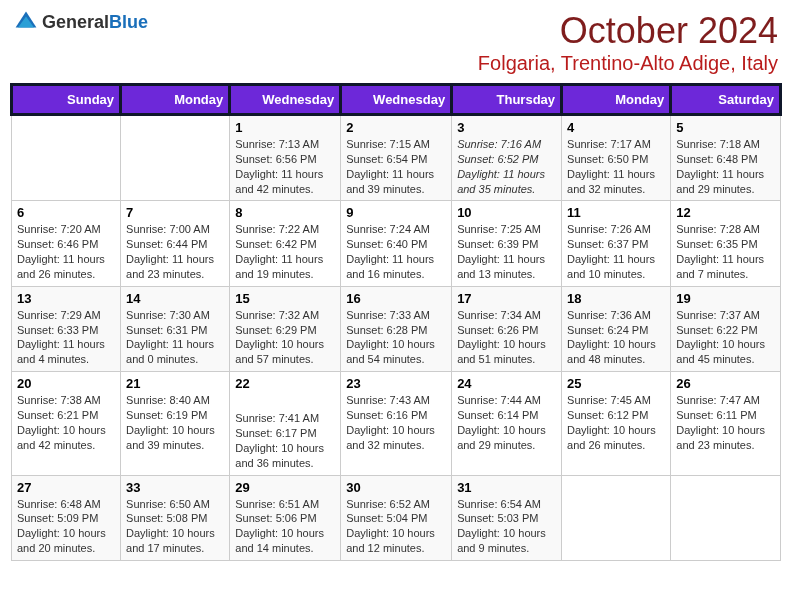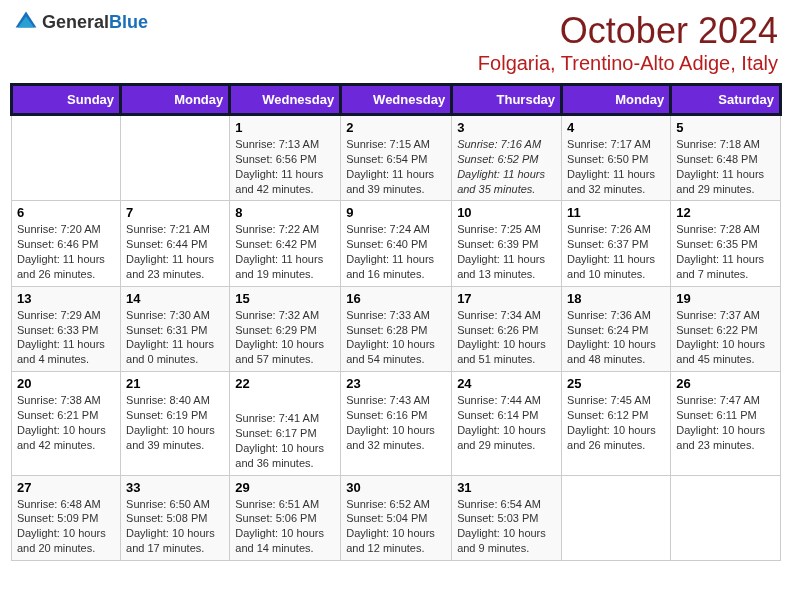--- a/index.html
+++ b/index.html
@@ -158,21 +158,21 @@
       </tr>
       <tr>
         <td>
           <span class="day-num">6</span>
           <div class="day-info" style="white-space: pre-wrap;">Sunrise: 7:20 AM
 Sunset: 6:46 PM
 Daylight: 11 hours and 26 minutes.</div>
         </td>
         <td>
           <span class="day-num">7</span>
-          <div class="day-info" style="white-space: pre-wrap;">Sunrise: 7:21 AM
+          <div class="day-info" style="white-space: pre-wrap;">Sunrise: 7:00 AM
 Sunset: 6:44 PM
 Daylight: 11 hours and 23 minutes.</div>
         </td>
         <td>
           <span class="day-num">8</span>
           <div class="day-info" style="white-space: pre-wrap;">Sunrise: 7:22 AM
 Sunset: 6:42 PM
 Daylight: 11 hours and 19 minutes.</div>
         </td>
         <td>

